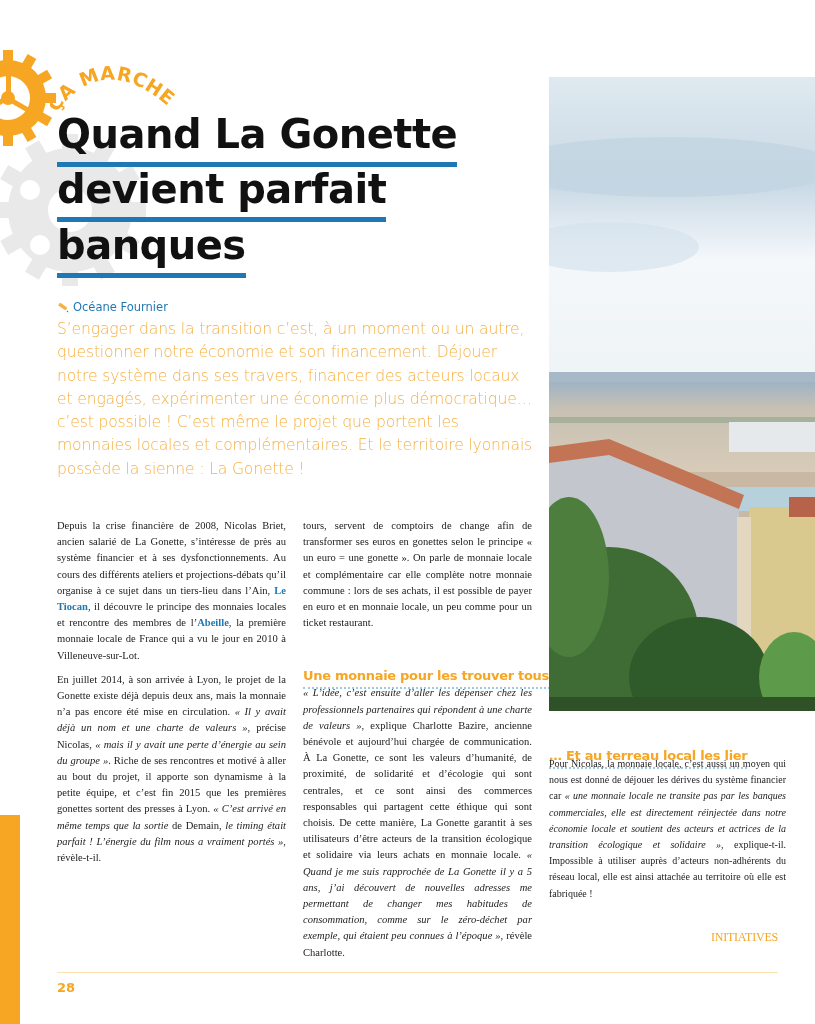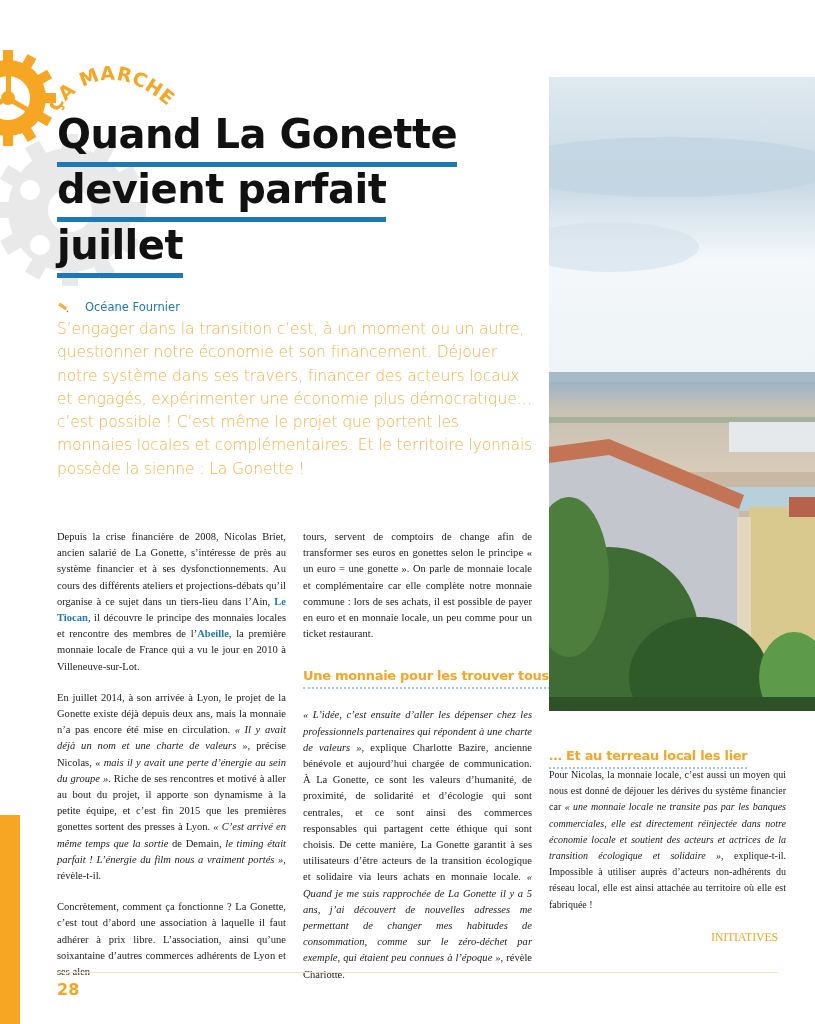--- a/index.html
+++ b/index.html
@@ -12,45 +12,45 @@
   #kicker { position:absolute; left:50px; top:58px; width:130px; height:70px; }
   #kicker text { font-family:"DejaVu Sans", sans-serif; font-weight:bold; font-size:19px; fill:#f6a623; letter-spacing:0.5px; }
 
   
   .title-line { position:absolute; left:57px; font-family:"DejaVu Sans", sans-serif; font-weight:bold; font-size:40px; line-height:48px; color:#111111; letter-spacing:-0.5px; padding-bottom:4px; border-bottom:5px solid #1f78b4; white-space:nowrap;text-align:center; }
   #t1 { top:110px; }
   #t2 { top:165px; }
   #t3 { top:221px; }
 
   
-  #author { position:absolute; left:57px; top:300px; font-family:"DejaVu Sans", sans-serif; font-size:11.5px; color:#1f78b4; display:flex; align-items:center; gap:16px; }
+  #author { position:absolute; left:57px; top:300px; font-family:"DejaVu Sans", sans-serif; font-size:11.5px; color:#1f78b4; display:flex; align-items:center; gap:4px; }
   #author svg { width:12px; height:12px; }
 
   
   #lead { position:absolute; left:57px; top:318px; width:478px; font-family:"DejaVu Sans", sans-serif; font-size:15.6px; line-height:23.3px; color:#f6b043; font-weight:300; letter-spacing:-0.15px; }
 
   
   .col { position:absolute; top:514px; width:229px; font-size:10.55px; line-height:16.2px; color:#222222; text-align:justify; hyphens:auto; font-family:"Liberation Serif", serif; }
-  .col p { margin:15px 0 8px 0; }
+  .col p { margin:4px 0 8px 0; }
   #col1 { left:57px; }
   #col2 { left:303px; top:514px; }
   #col3 { left:549px; top:752px; width:237px; font-size:10px; }
   .col em { font-style:italic; }
   .col a { color:#1f78b4; font-weight:bold; text-decoration:none; }
 
   .subhead { font-family:"DejaVu Sans", sans-serif; font-weight:bold; font-size:13px; color:#f6a623; margin:16px 0 4px 0; padding-bottom:4px; border-bottom:2px dotted #9ecae1; display:inline-block; letter-spacing:-0.3px; }
   #sub1 { position:absolute; left:303px; top:652px; }
   #sub2 { position:absolute; left:549px; top:732px; }
 
   
   #photo { position:absolute; left:549px; top:77px; width:266px; height:634px; overflow:hidden; }
 
   
   #footer-rule { position:absolute; left:57px; right:37px; top:972px; height:1px; background:#fde2b0; }
-  #page-number { position:absolute; left:57px; top:980px; font-family:"DejaVu Sans", sans-serif; font-weight:bold; font-size:16px; color:#f6a623;text-align:center; }
+  #page-number { position:absolute; left:57px; top:980px; font-family:"DejaVu Sans", sans-serif; font-weight:bold; font-size:13px; color:#f6a623;text-align:center; }
   #section-name { position:absolute; right:37px; top:930px; font-family:Liberation Serif, serif; font-size:12px; color:#f6a623; letter-spacing:-0.2px; }
   #side-bar { position:absolute; left:0; top:815px; width:20px; height:209px; background:#f6a623; }
 </style>
 </head>
 <body>
 
 <svg id="gears" viewBox="0 0 200 260">
   <g fill="#e9e9e9">
     <circle cx="70" cy="170" r="62"></circle>
     <g transform="translate(70,170)">
@@ -97,36 +97,35 @@
 
 <svg id="kicker" viewBox="0 0 130 70">
   <defs>
     <path id="kickerArc" d="M 6 55 Q 55 -10 122 52"></path>
   </defs>
   <text><textPath href="#kickerArc">ÇA MARCHE</textPath></text>
 </svg>
 
 <h1 id="t1" class="title-line" style="margin:0">Quand La Gonette</h1>
 <div id="t2" class="title-line">devient parfait</div>
-<div id="t3" class="title-line">juillet</div>
+<div id="t3" class="title-line">banques</div>
 
 <div id="author">
   <svg viewBox="0 0 12 12">
     <rect x="1" y="4" width="9" height="3.5" rx="0.8" fill="#f6b043" transform="rotate(35 6 6)"></rect>
     <polygon points="9.5,10.5 11.5,11.5 10.8,9.4" fill="#1f78b4"></polygon>
   </svg>
   <span>Océane Fournier</span>
 </div>
 
 <p id="lead" style="margin:0">S’engager dans la transition c’est, à un moment ou un autre, questionner notre économie et son financement. Déjouer notre système dans ses travers, financer des acteurs locaux et engagés, expérimenter une économie plus démocratique… c’est possible ! C’est même le projet que portent les monnaies locales et complémentaires. Et le territoire lyonnais possède la sienne : La Gonette !</p>
 
 <div id="col1" class="col">
   <p><span>Depuis la crise financière de 2008, Nicolas Briet, ancien salarié de La Gonette, s’intéresse de près au système financier et à ses dysfonctionnements. Au cours des différents ateliers et projections-débats qu’il organise à ce sujet dans un tiers-lieu dans l’Ain, </span><a>Le Tiocan</a><span>, il découvre le principe des monnaies locales et rencontre des membres de l’</span><a>Abeille</a><span>, la première monnaie locale de France qui a vu le jour en 2010 à Villeneuve-sur-Lot.</span></p>
   <p><span>En juillet 2014, à son arrivée à Lyon, le projet de la Gonette existe déjà depuis deux ans, mais la monnaie n’a pas encore été mise en circulation. </span><em>« Il y avait déjà un nom et une charte de valeurs »</em><span>, précise Nicolas, </span><em>« mais il y avait une perte d’énergie au sein du groupe »</em><span>. Riche de ses rencontres et motivé à aller au bout du projet, il apporte son dynamisme à la petite équipe, et c’est fin 2015 que les premières gonettes sortent des presses à Lyon. </span><em>« C’est arrivé en même temps que la sortie </em><span>de Demain, </span><em>le timing était parfait ! L’énergie du film nous a vraiment portés »</em><span>, révèle-t-il.</span></p>
-  <p>Concrètement, comment ça fonctionne ? La Gonette, c’est tout d’abord une association à laquelle il faut adhérer à prix libre. L’association, ainsi qu’une soixantaine d’autres commerces adhérents de Lyon et ses alen-</p>
 </div>
 
 <div id="col2" class="col">
   <p>tours, servent de comptoirs de change afin de transformer ses euros en gonettes selon le principe « un euro = une gonette ». On parle de monnaie locale et complémentaire car elle complète notre monnaie commune : lors de ses achats, il est possible de payer en euro et en monnaie locale, un peu comme pour un ticket restaurant.</p>
   <div style="height:42px"></div>
   <p><em>« L’idée, c’est ensuite d’aller les dépenser chez les professionnels partenaires qui répondent à une charte de valeurs »</em><span>, explique Charlotte Bazire, ancienne bénévole et aujourd’hui chargée de communication. À La Gonette, ce sont les valeurs d’humanité, de proximité, de solidarité et d’écologie qui sont centrales, et ce sont ainsi des commerces responsables qui partagent cette éthique qui sont choisis. De cette manière, La Gonette garantit à ses utilisateurs d’être acteurs de la transition écologique et solidaire via leurs achats en monnaie locale. </span><em>« Quand je me suis rapprochée de La Gonette il y a 5 ans, j’ai découvert de nouvelles adresses me permettant de changer mes habitudes de consommation, comme sur le zéro-déchet par exemple, qui étaient peu connues à l’époque »</em><span>, révèle Charlotte.</span></p>
 </div>
 <div id="sub1" class="subhead">Une monnaie pour les trouver tous…</div>
 
 <svg id="photo" viewBox="0 0 266 634" preserveAspectRatio="none">

